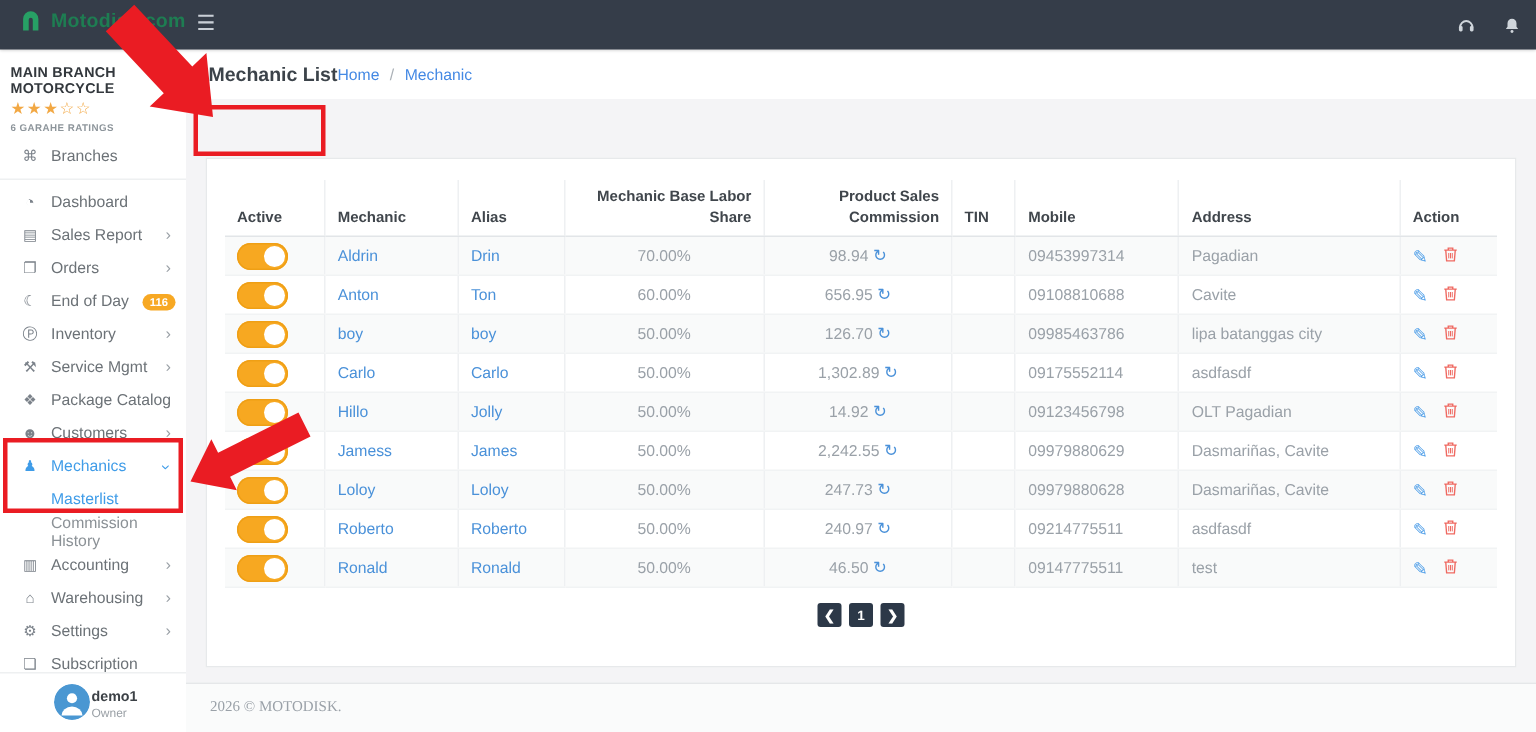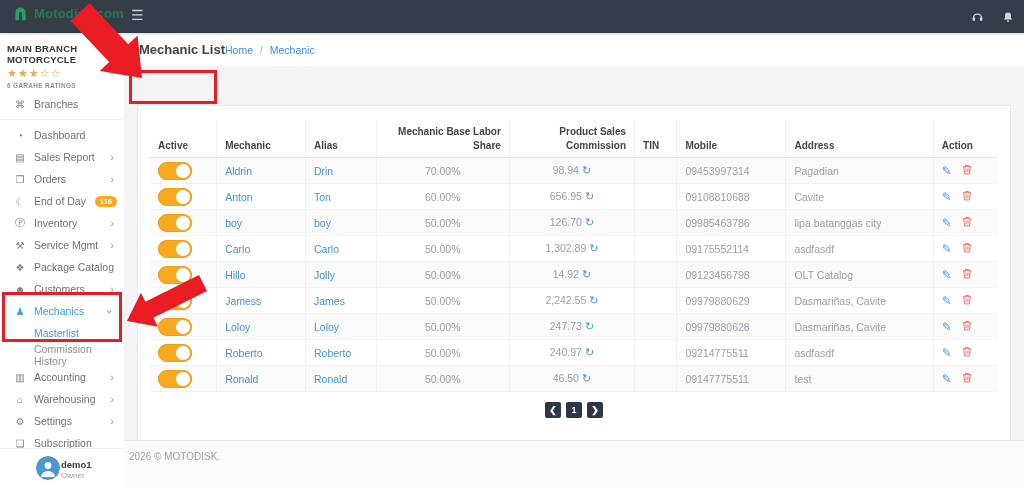--- a/index.html
+++ b/index.html
@@ -78,23 +78,23 @@
             box-shadow:inset 0 0 0 1px #ef9f15; position:relative; vertical-align:middle; cursor:pointer; }
   .toggle .knob { position:absolute; top:2px; right:2px; width:14px; height:14px; border-radius:50%; background:#fff; }
   .act { display:inline-flex; align-items:center; margin-right:7px; cursor:pointer; }
   .pencil { color:#4a9ce8; font-size:12px; line-height:1; }
   
   .pager { text-align:center; margin-top:10px; }
   .page-btn { display:inline-block; min-width:16px; height:16px; line-height:16px; background:#2c3848;
               color:#fff; font-size:9px; font-weight:bold; border-radius:2px; margin:0 1px;
               text-align:center; padding:0 2px; cursor:pointer; }
   
-  .footer { position:absolute; bottom:0; left:113px; right:0; height:48px; background:#fafbfb;
+  .footer { position:absolute; bottom:0; left:124px; right:0; height:33px; background:#fafbfb;
             border-top:1px solid #e5e7e9; font-size:10px; color:#9aa1a8; line-height:31px;
-            padding-left:16px; z-index:5; }
+            padding-left:16px; z-index:5;font-family:Liberation Serif, serif; }
   
   .ann-rect { position:absolute; border:3px solid #ea1c23; z-index:40; pointer-events:none; background:transparent; }
   #ann-add-btn { left:129px; top:70px; width:88px; height:34px; }
   #ann-sidebar { left:2px; top:292px; width:120px; height:50px; }
   #ann-arrows { position:absolute; top:0; left:0; z-index:45; pointer-events:none; }
 </style>
 </head>
 <body>
 
 <div class="navbar">
@@ -361,21 +361,21 @@
       <span class="toggle"><span class="knob"></span></span>
     </td>
     <td><a class="cell-link">Hillo</a></td>
     <td><a class="cell-link">Jolly</a></td>
     <td class="num">50.00%</td>
     <td class="num">
       <span>14.92</span><span class="refresh">↻</span>
     </td>
     <td></td>
     <td>09123456798</td>
-    <td>OLT Catalog</td>
+    <td>OLT Pagadian</td>
     <td>
       <span class="act pencil">✎</span>
       <span class="act">
         <svg width="10" height="11" viewBox="0 0 12 13">
                   <path d="M1 3.2 h10 M4.2 3.2 V1.6 h3.6 v1.6 M2.2 3.2 l.7 8.6 h6.2 l.7-8.6" fill="none" stroke="#ef6a62" stroke-width="1.1"></path>
                   <path d="M4.6 5.5 v4.3 M6 5.5 v4.3 M7.4 5.5 v4.3" stroke="#ef6a62" stroke-width=".8"></path>
                 </svg>
       </span>
     </td>
   </tr>

